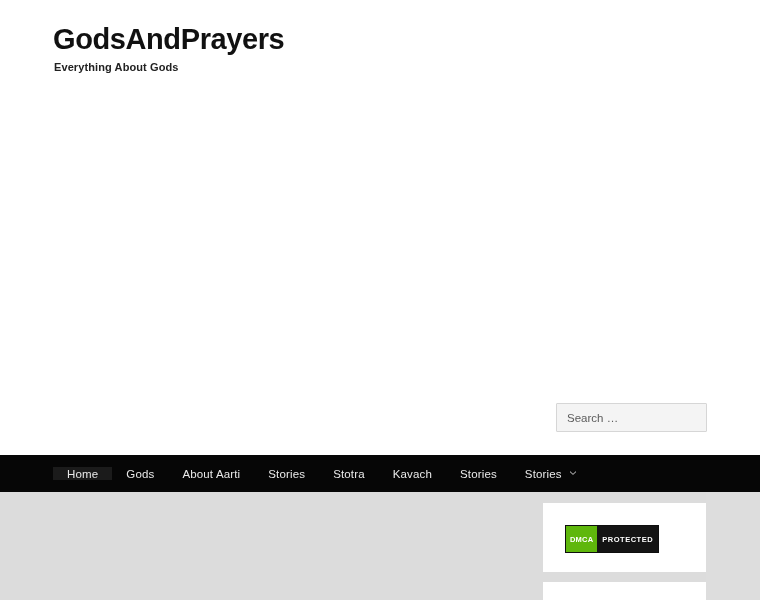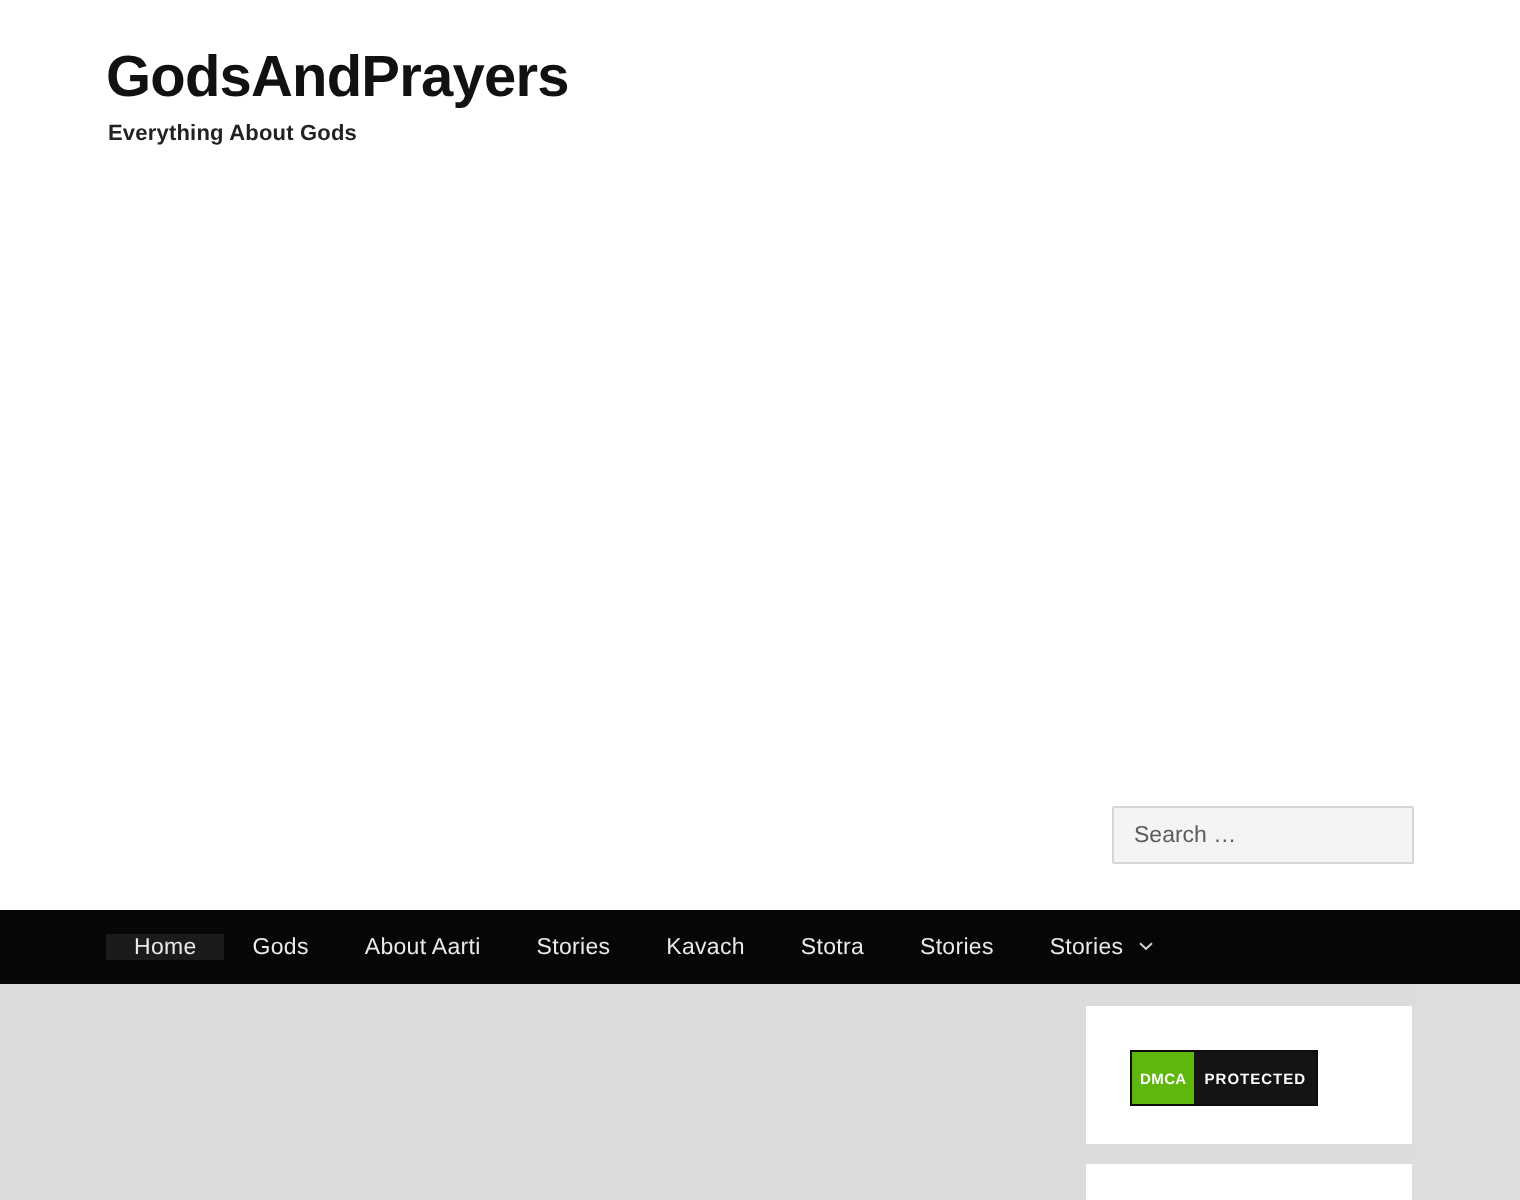--- a/index.html
+++ b/index.html
@@ -247,24 +247,24 @@
         <li class="nav-item">
           <span>Gods</span>
         </li>
         <li class="nav-item">
           <span>About Aarti</span>
         </li>
         <li class="nav-item">
           <span>Stories</span>
         </li>
         <li class="nav-item">
+          <span>Stotra</span>
+        </li>
+        <li class="nav-item">
           <span>Kavach</span>
-        </li>
-        <li class="nav-item">
-          <span>Stotra</span>
         </li>
         <li class="nav-item">
           <span>Stories</span>
         </li>
         <li class="nav-item">
           <span>Stories</span>
           <span class="chev">
             <svg viewBox="0 0 8 8" width="8" height="8">
               <path d="M1 2.6 L4 5.4 L7 2.6" fill="none" stroke="#cfcfcf" stroke-width="1"></path>
             </svg>

